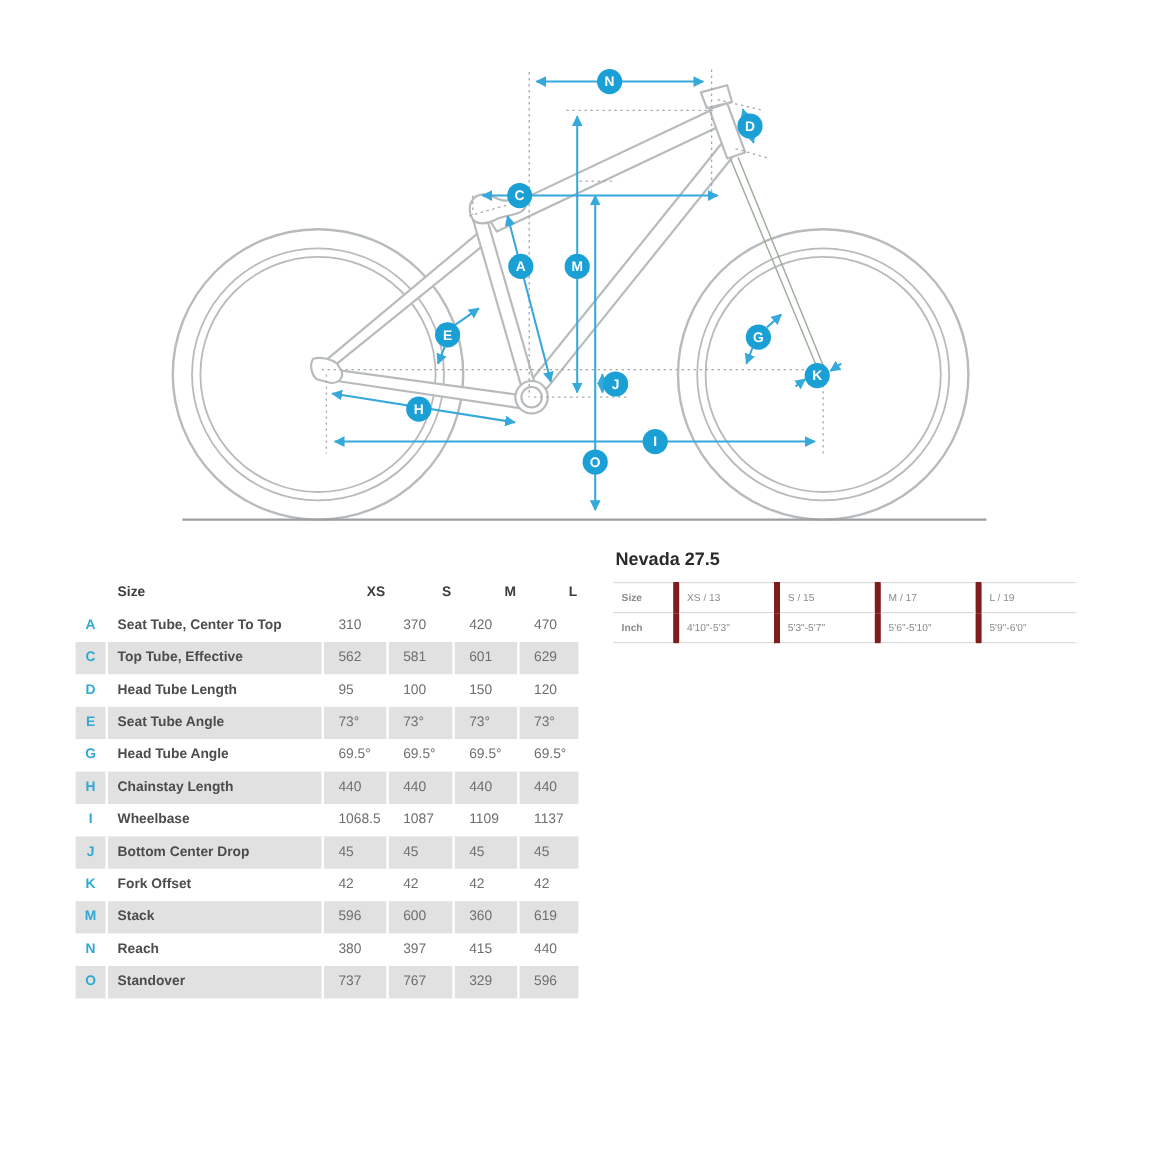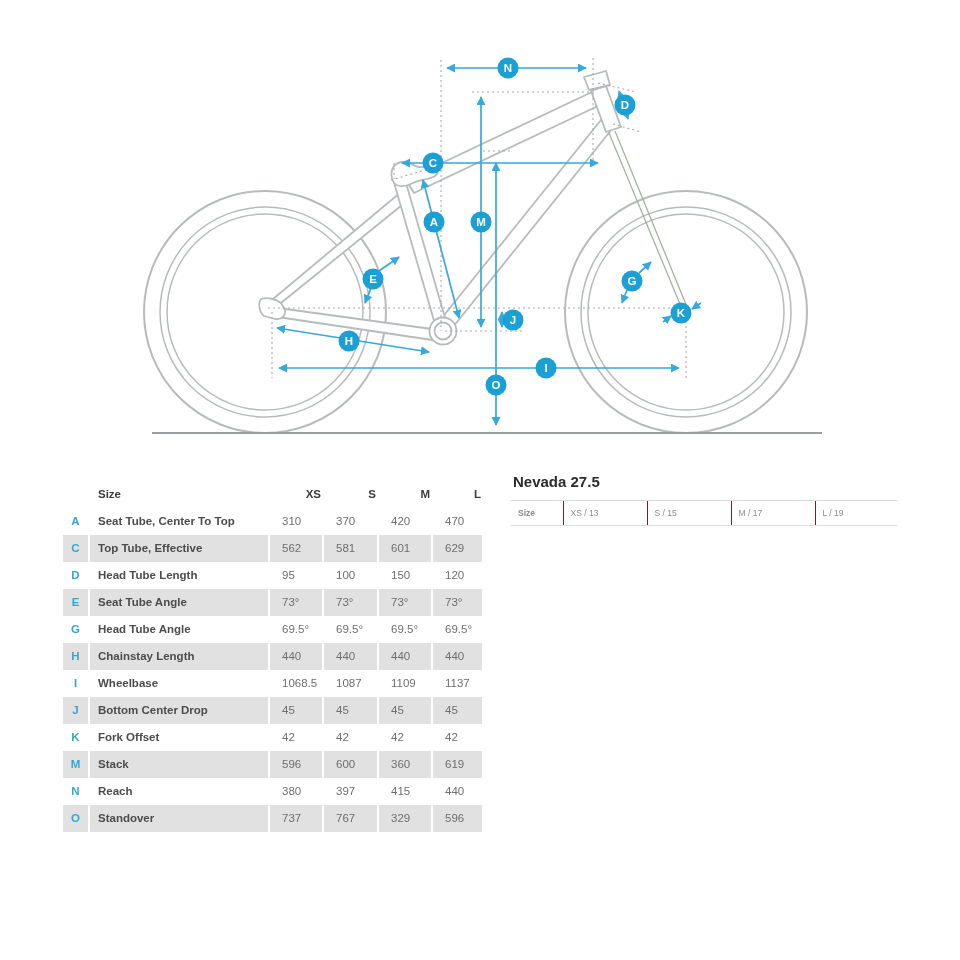--- a/index.html
+++ b/index.html
@@ -18,28 +18,28 @@
     font-size:11.5px;line-height:1;white-space:nowrap;overflow:hidden;}
   .row-gray td{background:#e1e1e1;}
   .row-white td{background:#ffffff;}
   .lt-letter{color:#2fa9d4;font-weight:700;text-align:center;}
   .lt-label{font-weight:700;color:#4c4c4c;padding-left:8px;border-left:2px solid #fff;}
   .lt-val{color:#6e6e6e;padding-left:12px;border-left:2px solid #fff;}
   .lt-head{color:#3c3c3c;}
   .lt-head-val{font-weight:700;color:#3c3c3c;text-align:right;padding-left:0;}
   thead td{background:#ffffff;}
   
-  .size-block{position:absolute;left:511px;top:473px;width:386px;}
+  .size-block{position:absolute;left:511px;top:458px;width:386px;}
   .size-title{font-size:15px;font-weight:700;color:#2b2b2b;margin:0 0 10px 2px;}
   .size-table{width:100%;border-collapse:collapse;table-layout:fixed;}
   .size-table td{height:25px;box-sizing:border-box;font-size:8.5px;color:#8a8a8a;
     padding-left:7px;border-top:1px solid #dcdcdc;vertical-align:middle;white-space:nowrap;}
   .size-table tr:last-child td{border-bottom:1px solid #dcdcdc;}
   .st-head{color:#6a6a6a;font-weight:700;}
-  .st-val{border-left:1px solid #7f1d1d;}
+  .st-val{border-left:5px solid #7f1d1d;}
 </style>
 </head>
 <body>
 
 <div class="diagram-wrap">
 <svg width="960" height="470" viewBox="0 0 960 470">
   <defs>
     <marker id="ah" viewBox="0 0 10 10" refX="9" refY="5" markerWidth="9" markerHeight="9" orient="auto-start-reverse" markerUnits="userSpaceOnUse">
       <path d="M0,0 L10,5 L0,10 Z" fill="#35a8dc"></path>
     </marker>
@@ -293,15 +293,22 @@
         <col style="width:82px">
       </colgroup>
     <tbody>
         <tr>
           <td class="st-head">Size</td>
           <td class="st-val">XS / 13</td>
           <td class="st-val">S / 15</td>
           <td class="st-val">M / 17</td>
           <td class="st-val">L / 19</td>
         </tr>
+        <tr>
+          <td class="st-head">Inch</td>
+          <td class="st-val">4'10"-5'3"</td>
+          <td class="st-val">5'3"-5'7"</td>
+          <td class="st-val">5'6"-5'10"</td>
+          <td class="st-val">5'9"-6'0"</td>
+        </tr>
       </tbody>
   </table>
 </div>
 
 </body></html>

